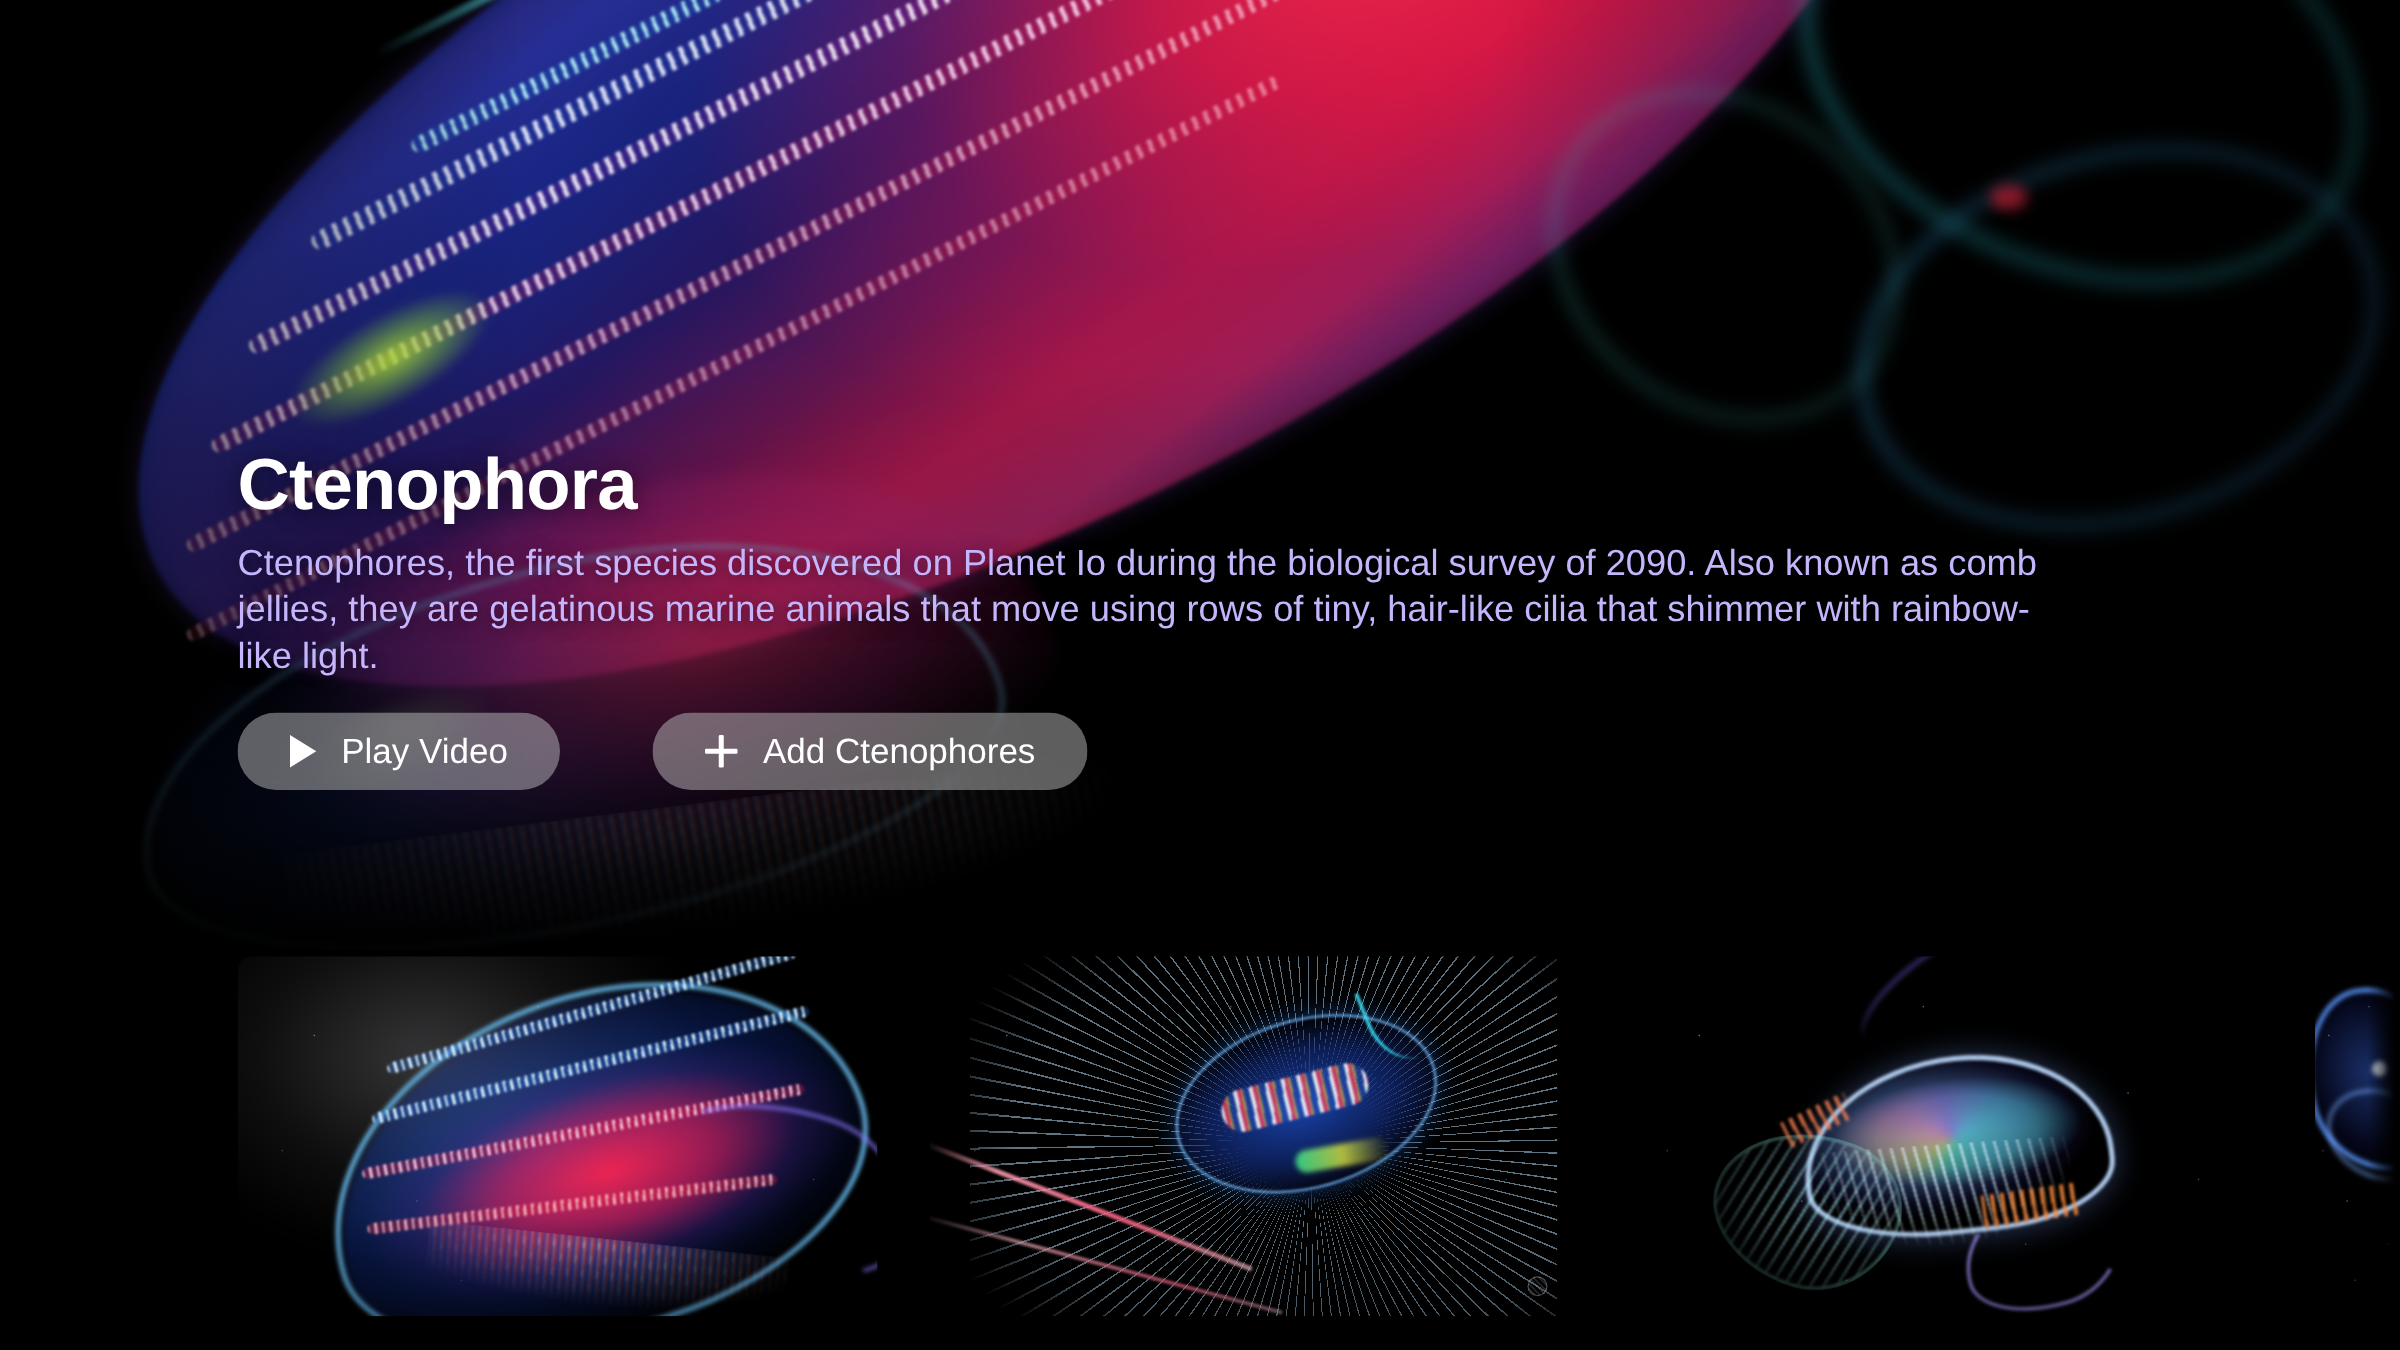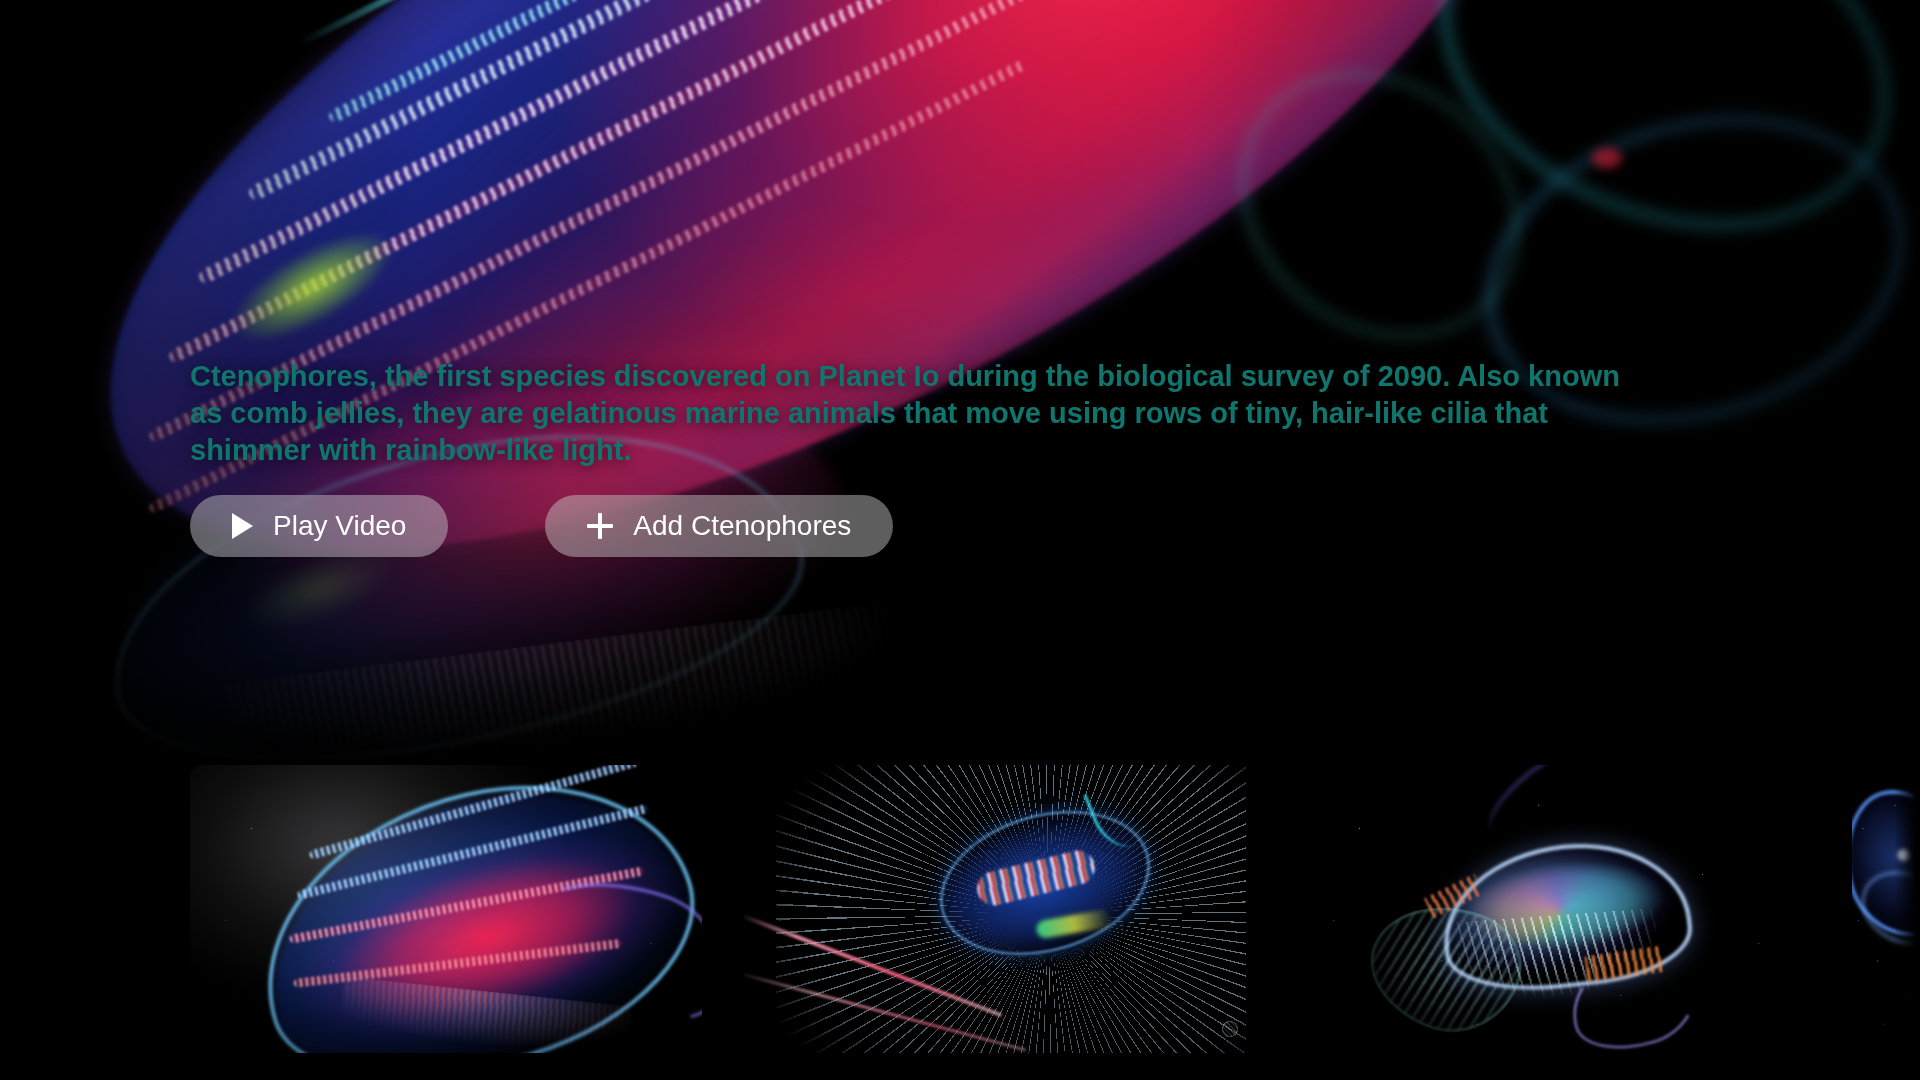--- a/index.html
+++ b/index.html
@@ -151,26 +151,26 @@
   }
 
   
   .hero-copy { position:absolute; left:190px; top:358px; width:1470px; z-index:6; }
   .hero-title {
     font-size:58px; font-weight:700; color:#fff; letter-spacing:-0.6px;
     line-height:1.05; margin-bottom:14px;
     text-shadow:0 2px 18px rgba(0,0,0,.55);
   }
   .hero-desc {
-    font-size:29px; font-weight:700; color:#0f766e; line-height:1.28;
+    font-size:29px; font-weight:400; color:#c4b5fd; line-height:1.28;
     max-width:1440px; text-shadow:0 2px 14px rgba(0,0,0,.6);
   }
 
   
-  .hero-actions { display:flex; gap:97px; margin-top:26px; }
+  .hero-actions { display:flex; gap:74px; margin-top:26px; }
   .btn {
     display:flex; align-items:center; gap:20px;
     height:62px; padding:0 42px;
     border:none; border-radius:34px; cursor:pointer;
     background:rgba(205,205,205,.46);
     -webkit-backdrop-filter:blur(16px); backdrop-filter:blur(16px);
     color:#fff; font-size:28px; font-weight:400;
     font-family:"Liberation Sans", sans-serif;
     white-space:nowrap;
   }
@@ -460,20 +460,21 @@
       <div class="lobe-rim"></div>
       <div class="cilia-fringe"></div>
       <div class="veil v1"></div>
       <div class="veil v2"></div>
       <div class="veil v3"></div>
       <div class="veil-dot"></div>
     </div>
     <div class="hero-vignette"></div>
 
     <div class="hero-copy">
+      <h1 class="hero-title">Ctenophora</h1>
       <p class="hero-desc">Ctenophores, the first species discovered on Planet Io during the biological survey of 2090. Also known as comb jellies, they are gelatinous marine animals that move using rows of tiny, hair-like cilia that shimmer with rainbow-like light.</p>
 
       <div class="hero-actions">
         <button class="btn">
           <span class="icon-play"></span>
           <span class="label">Play Video</span>
         </button>
         <button class="btn">
           <span class="icon-plus"></span>
           <span class="label">Add Ctenophores</span>

